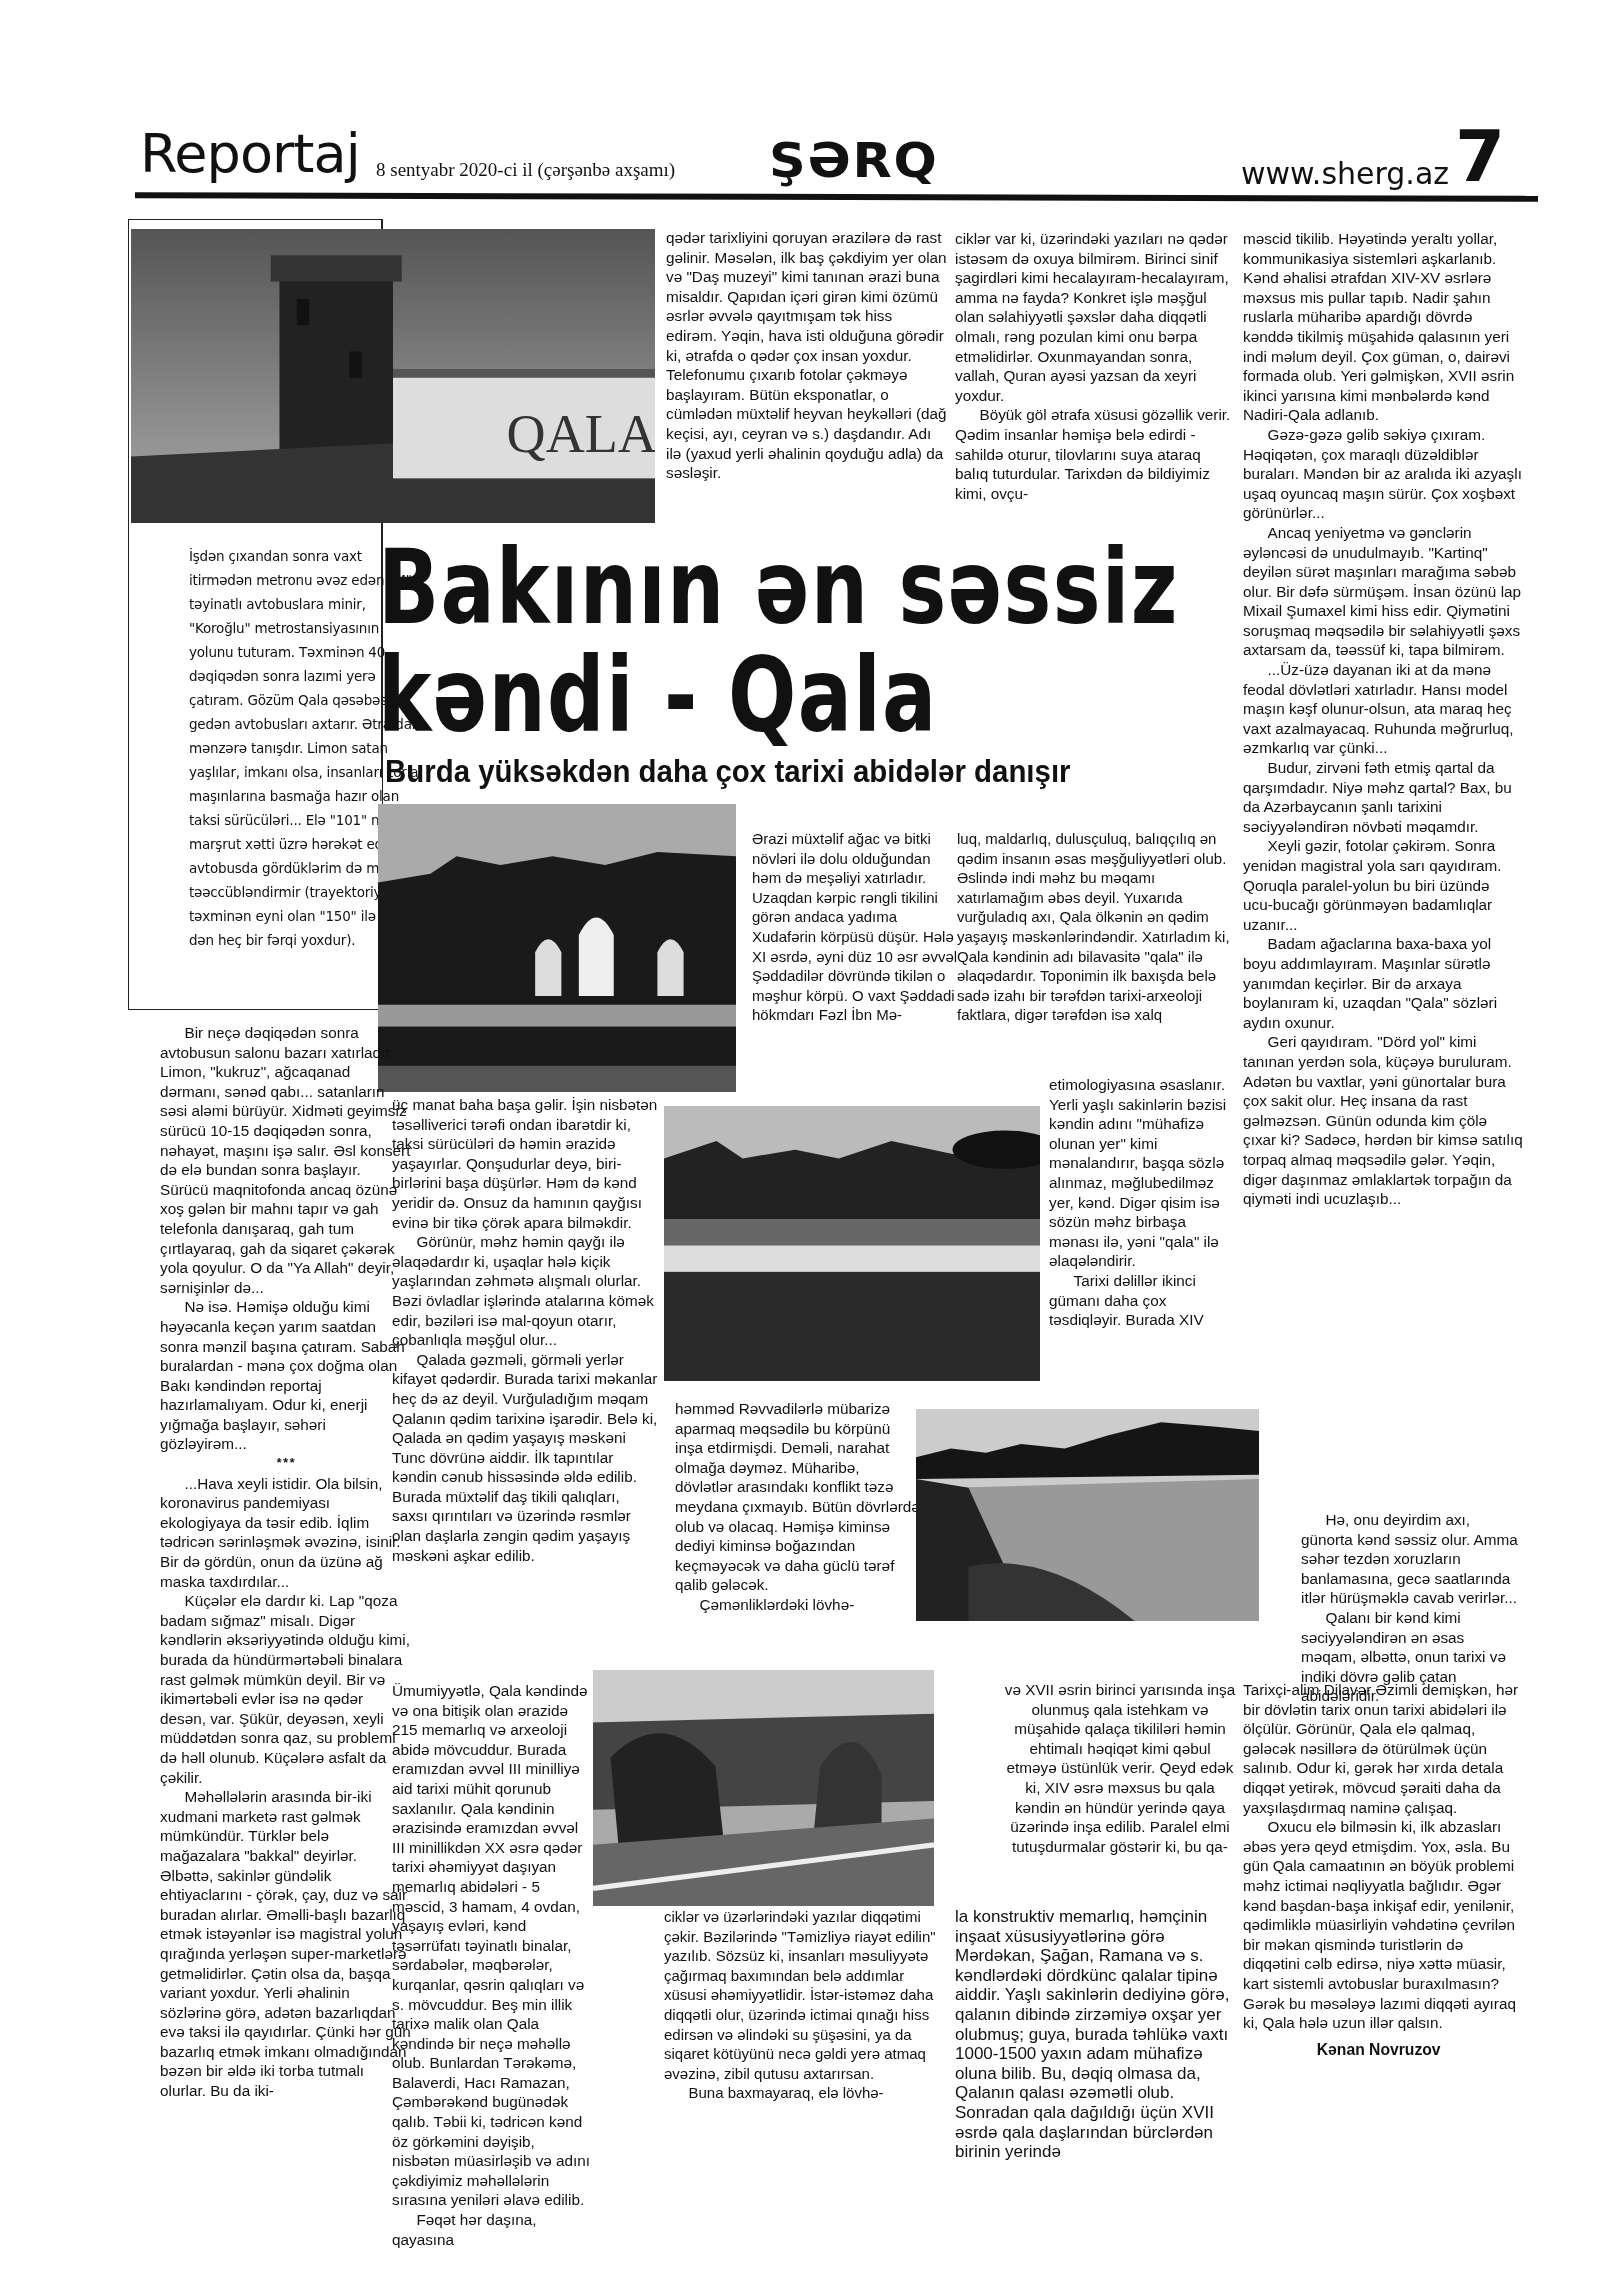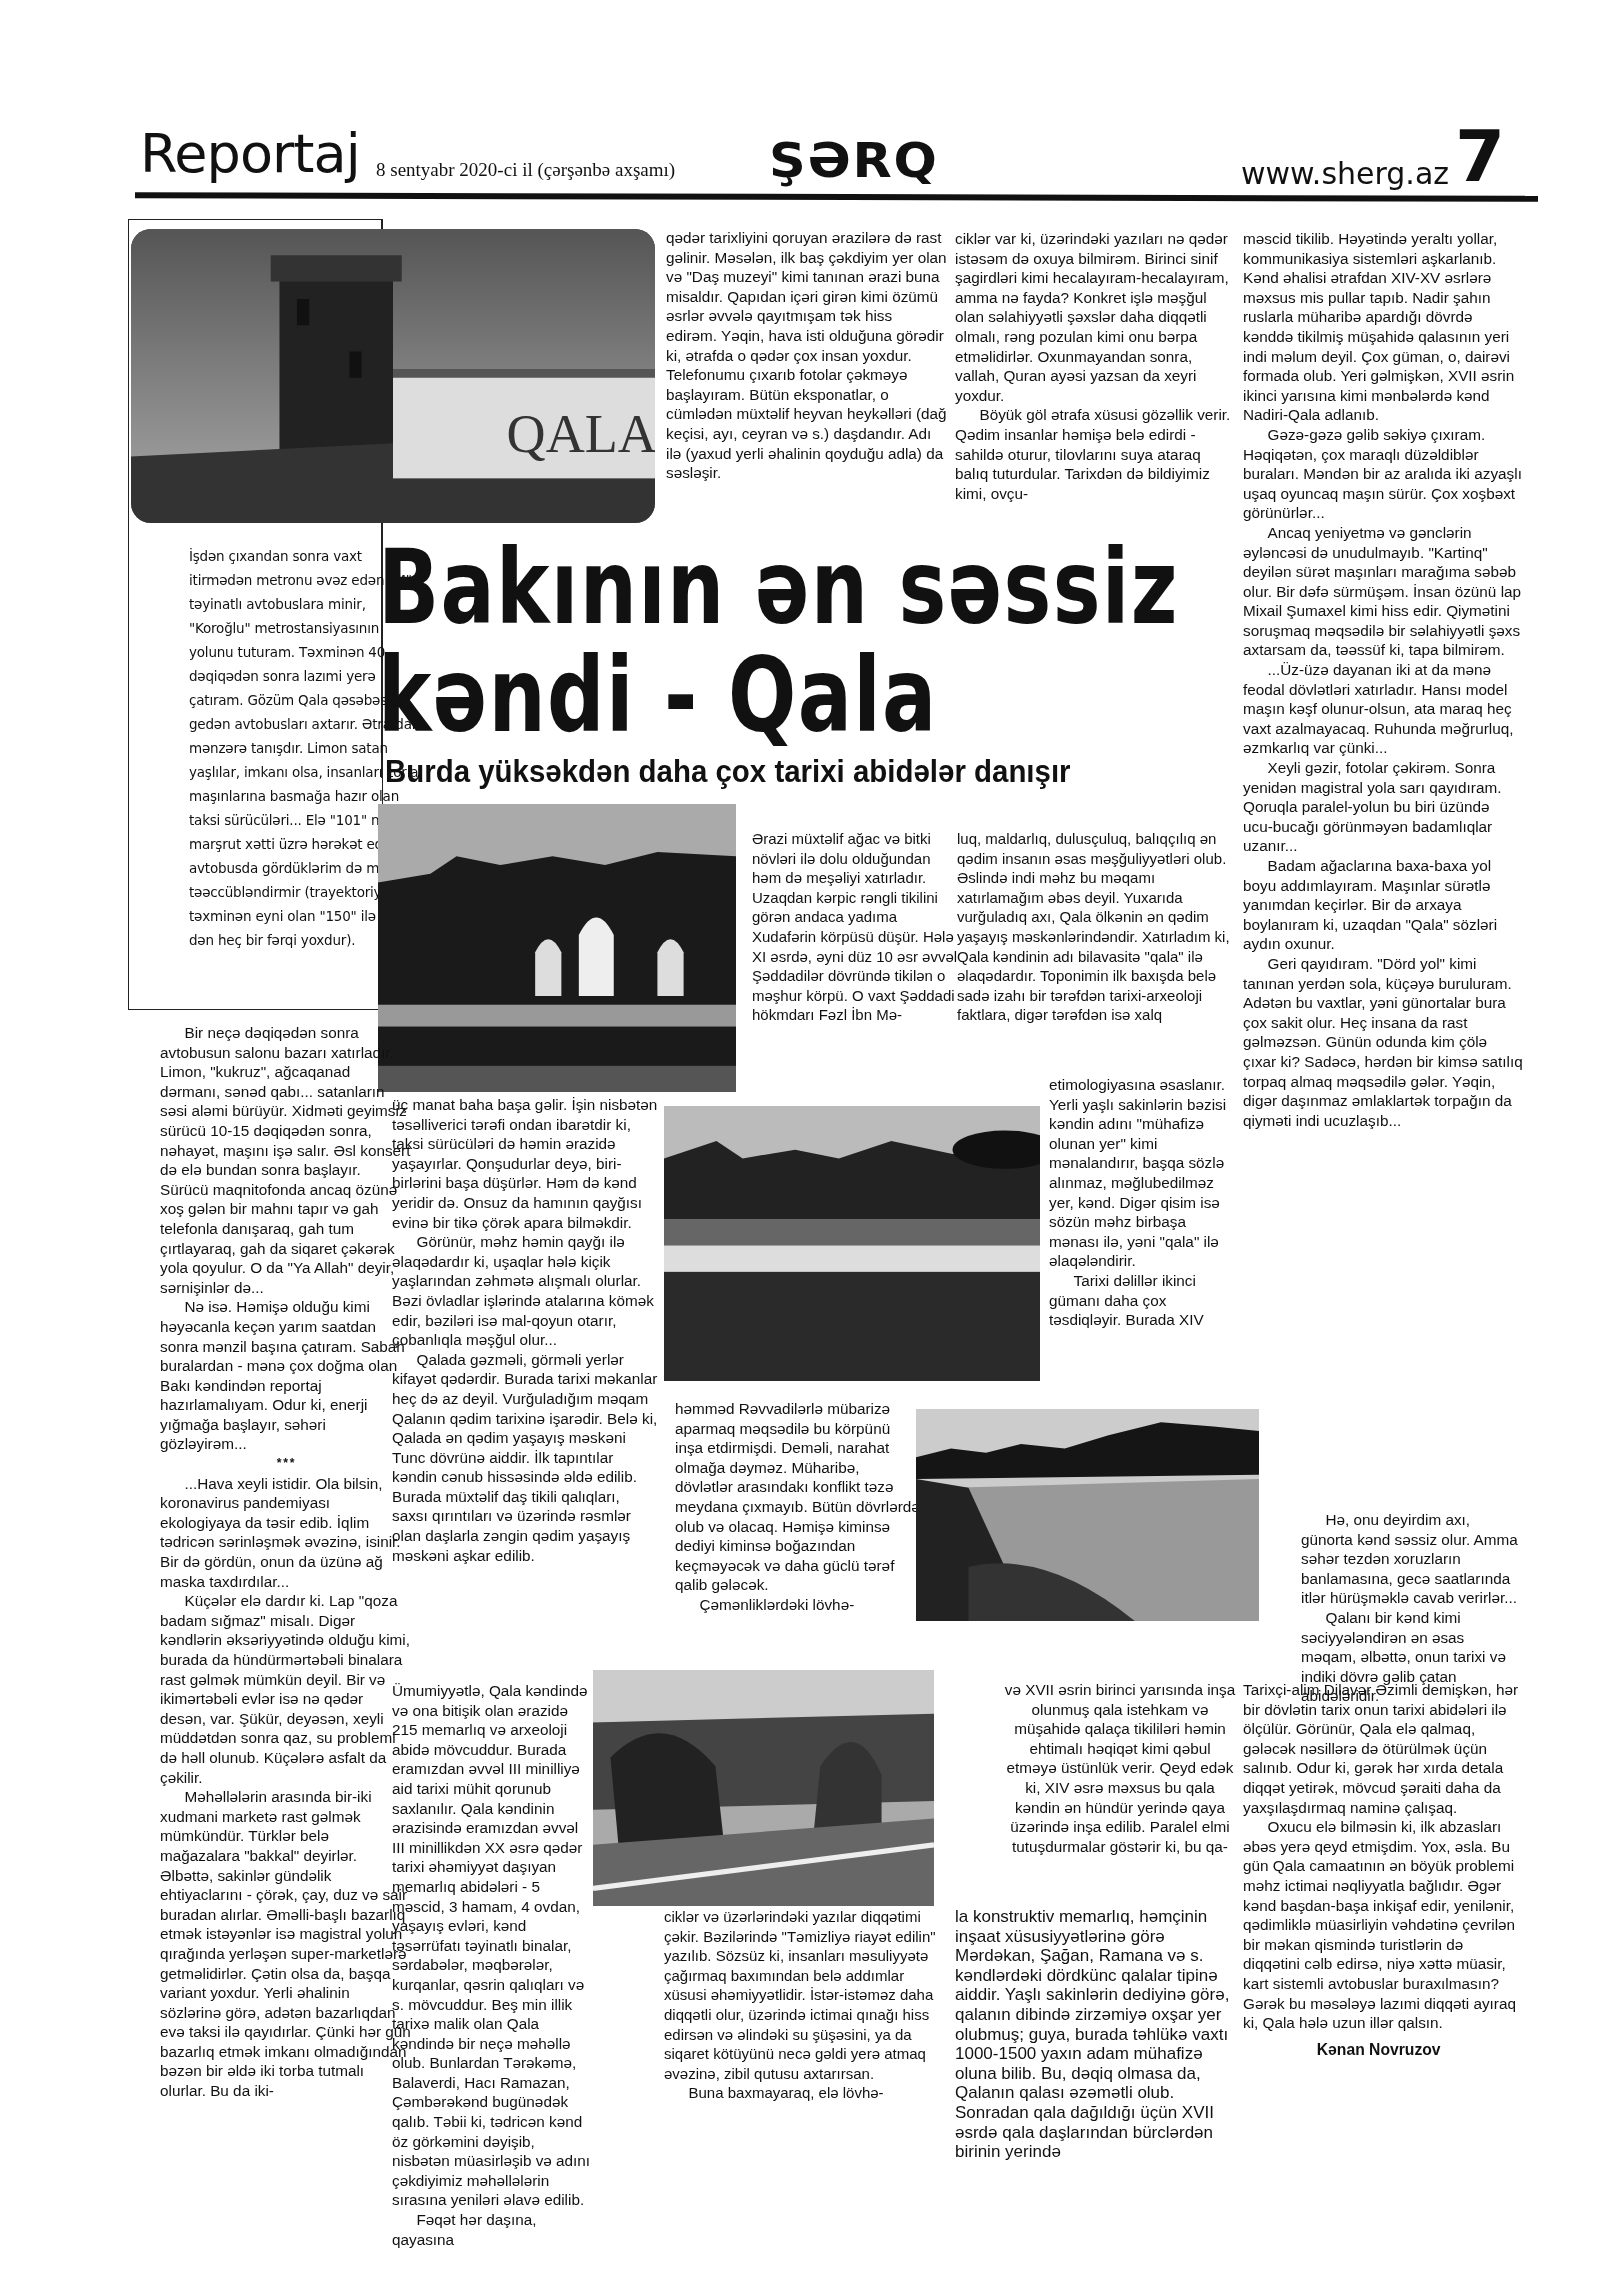--- a/index.html
+++ b/index.html
@@ -33,21 +33,21 @@
 <div class="abs hdr-date">8 sentyabr 2020-ci il (çərşənbə axşamı)</div>
 <div class="abs hdr-logo">ŞƏRQ</div>
 <div class="abs hdr-url">www.sherg.az</div>
 <div class="abs hdr-page">7</div>
 <div class="abs hdr-rule"></div>
 
 <div class="abs box-top"></div>
 <div class="abs box"></div>
 <div class="abs vline" style="left:381px;top:219px;width:1.3px;height:559px;"></div>
 
-<div class="abs photo" style="left:131px;top:229px;width:524px;height:294px;border-radius:20px;">
+<div class="abs photo" style="left:131px;top:229px;width:524px;height:294px;">
   <svg viewBox="0 0 600 336" preserveAspectRatio="none">
     <defs>
       <linearGradient id="sky1" x1="0" y1="0" x2="0" y2="1">
           <stop offset="0" stop-color="#555"></stop>
           <stop offset="1" stop-color="#aaa"></stop>
         </linearGradient>
     </defs>
     <rect width="600" height="336" fill="url(#sky1)"></rect>
     <rect x="170" y="40" width="130" height="296" fill="#222"></rect>
     <rect x="160" y="30" width="150" height="30" fill="#333"></rect>
@@ -74,20 +74,21 @@
 <div class="abs col" style="left:955px;top:229px;width:281px;">
   <p class="noind">ciklər var ki, üzərindəki yazıları nə qədər istəsəm də oxuya bilmirəm. Birinci sinif şagirdləri kimi hecalayıram-hecalayıram, amma nə fayda? Konkret işlə məşğul olan səlahiyyətli şəxslər daha diqqətli olmalı, rəng pozulan kimi onu bərpa etməlidirlər. Oxunmayandan sonra, vallah, Quran ayəsi yazsan da xeyri yoxdur.</p>
   <p>Böyük göl ətrafa xüsusi gözəllik verir. Qədim insanlar həmişə belə edirdi - sahildə oturur, tilovlarını suya ataraq balıq tuturdular. Tarixdən də bildiyimiz kimi, ovçu-</p>
 </div>
 
 <div class="abs col" style="left:1243px;top:229px;width:280px;">
   <p class="noind">məscid tikilib. Həyətində yeraltı yollar, kommunikasiya sistemləri aşkarlanıb. Kənd əhalisi ətrafdan XIV-XV əsrlərə məxsus mis pullar tapıb. Nadir şahın ruslarla müharibə apardığı dövrdə kənddə tikilmiş müşahidə qalasının yeri indi məlum deyil. Çox güman, o, dairəvi formada olub. Yeri gəlmişkən, XVII əsrin ikinci yarısına kimi mənbələrdə kənd Nadiri-Qala adlanıb.</p>
   <p>Gəzə-gəzə gəlib səkiyə çıxıram. Həqiqətən, çox maraqlı düzəldiblər buraları. Məndən bir az aralıda iki azyaşlı uşaq oyuncaq maşın sürür. Çox xoşbəxt görünürlər...</p>
   <p>Ancaq yeniyetmə və gənclərin əyləncəsi də unudulmayıb. "Kartinq" deyilən sürət maşınları marağıma səbəb olur. Bir dəfə sürmüşəm. İnsan özünü lap Mixail Şumaxel kimi hiss edir. Qiymətini soruşmaq məqsədilə bir səlahiyyətli şəxs axtarsam da, təəssüf ki, tapa bilmirəm.</p>
   <p>...Üz-üzə dayanan iki at da mənə feodal dövlətləri xatırladır. Hansı model maşın kəşf olunur-olsun, ata maraq heç vaxt azalmayacaq. Ruhunda məğrurluq, əzmkarlıq var çünki...</p>
+  <p>Budur, zirvəni fəth etmiş qartal da qarşımdadır. Niyə məhz qartal? Bax, bu da Azərbaycanın şanlı tarixini səciyyələndirən növbəti məqamdır.</p>
   <p>Xeyli gəzir, fotolar çəkirəm. Sonra yenidən magistral yola sarı qayıdıram. Qoruqla paralel-yolun bu biri üzündə ucu-bucağı görünməyən badamlıqlar uzanır...</p>
   <p>Badam ağaclarına baxa-baxa yol boyu addımlayıram. Maşınlar sürətlə yanımdan keçirlər. Bir də arxaya boylanıram ki, uzaqdan "Qala" sözləri aydın oxunur.</p>
   <p>Geri qayıdıram. "Dörd yol" kimi tanınan yerdən sola, küçəyə buruluram. Adətən bu vaxtlar, yəni günortalar bura çox sakit olur. Heç insana da rast gəlməzsən. Günün odunda kim çölə çıxar ki? Sadəcə, hərdən bir kimsə satılıq torpaq almaq məqsədilə gələr. Yəqin, digər daşınmaz əmlaklartək torpağın da qiyməti indi ucuzlaşıb...</p>
 </div>
 <div class="abs col" style="left:1301px;top:1510px;width:222px;">
   <p>Hə, onu deyirdim axı, günorta kənd səssiz olur. Amma səhər tezdən xoruzların banlamasına, gecə saatlarında itlər hürüşməklə cavab verirlər...</p>
   <p>Qalanı bir kənd kimi səciyyələndirən ən əsas məqam, əlbəttə, onun tarixi və indiki dövrə gəlib çatan abidələridir.</p>
 </div>
 <div class="abs col" style="left:1243px;top:1680px;width:280px;">
   <p class="noind">Tarixçi-alim Dilavər Əzimli demişkən, hər bir dövlətin tarix onun tarixi abidələri ilə ölçülür. Görünür, Qala elə qalmaq, gələcək nəsillərə də ötürülmək üçün salınıb. Odur ki, gərək hər xırda detala diqqət yetirək, mövcud şəraiti daha da yaxşılaşdırmaq naminə çalışaq.</p>

